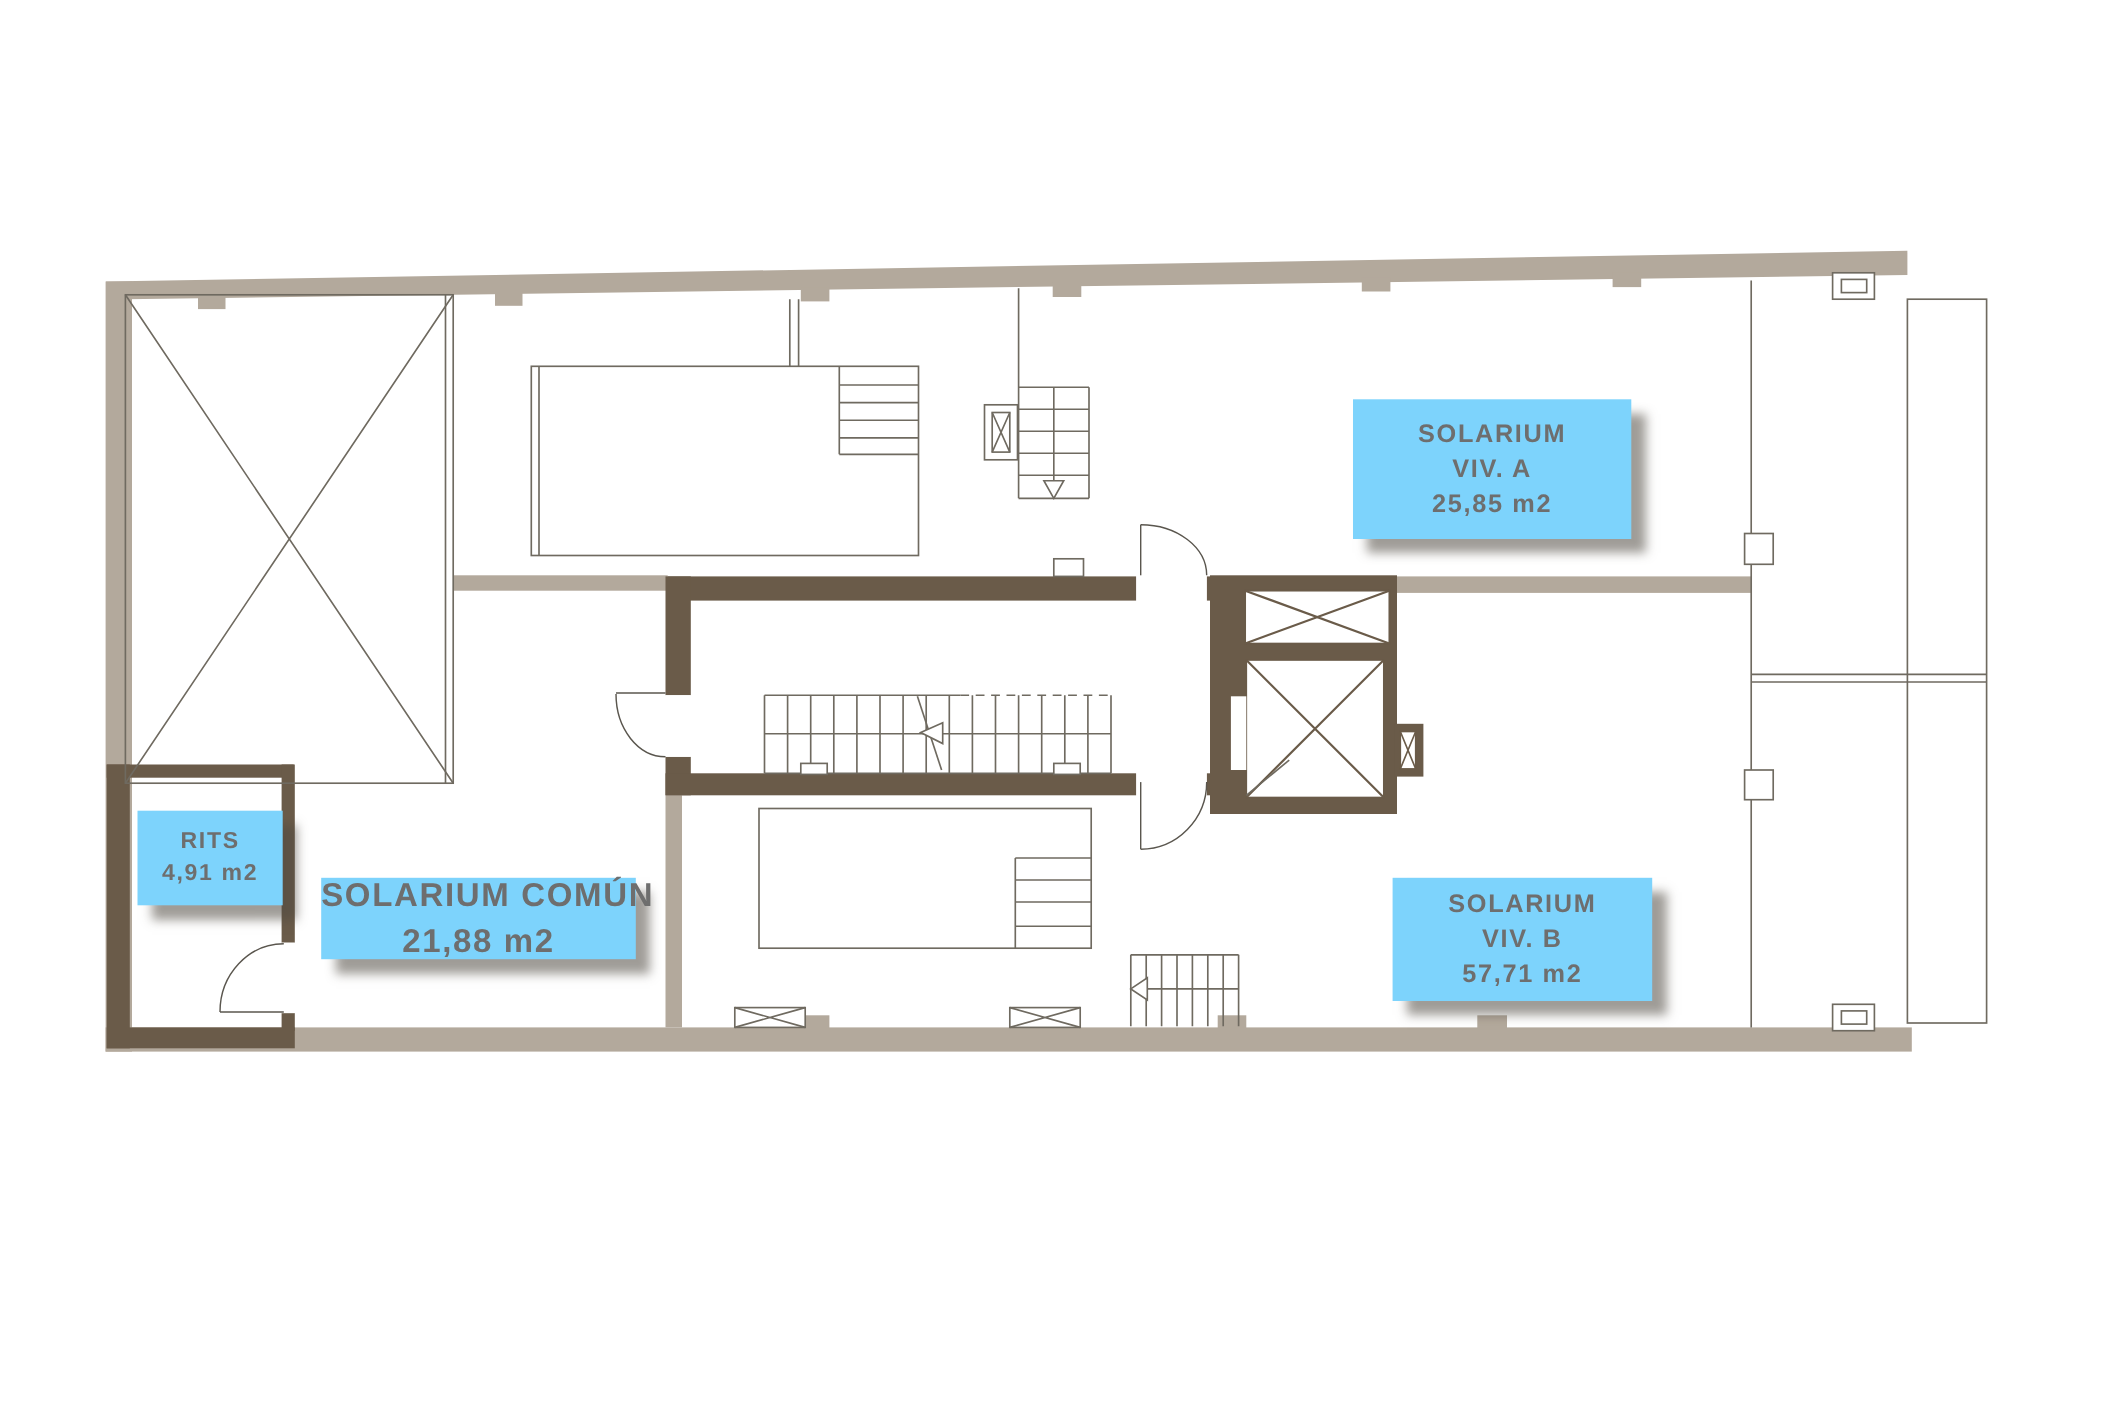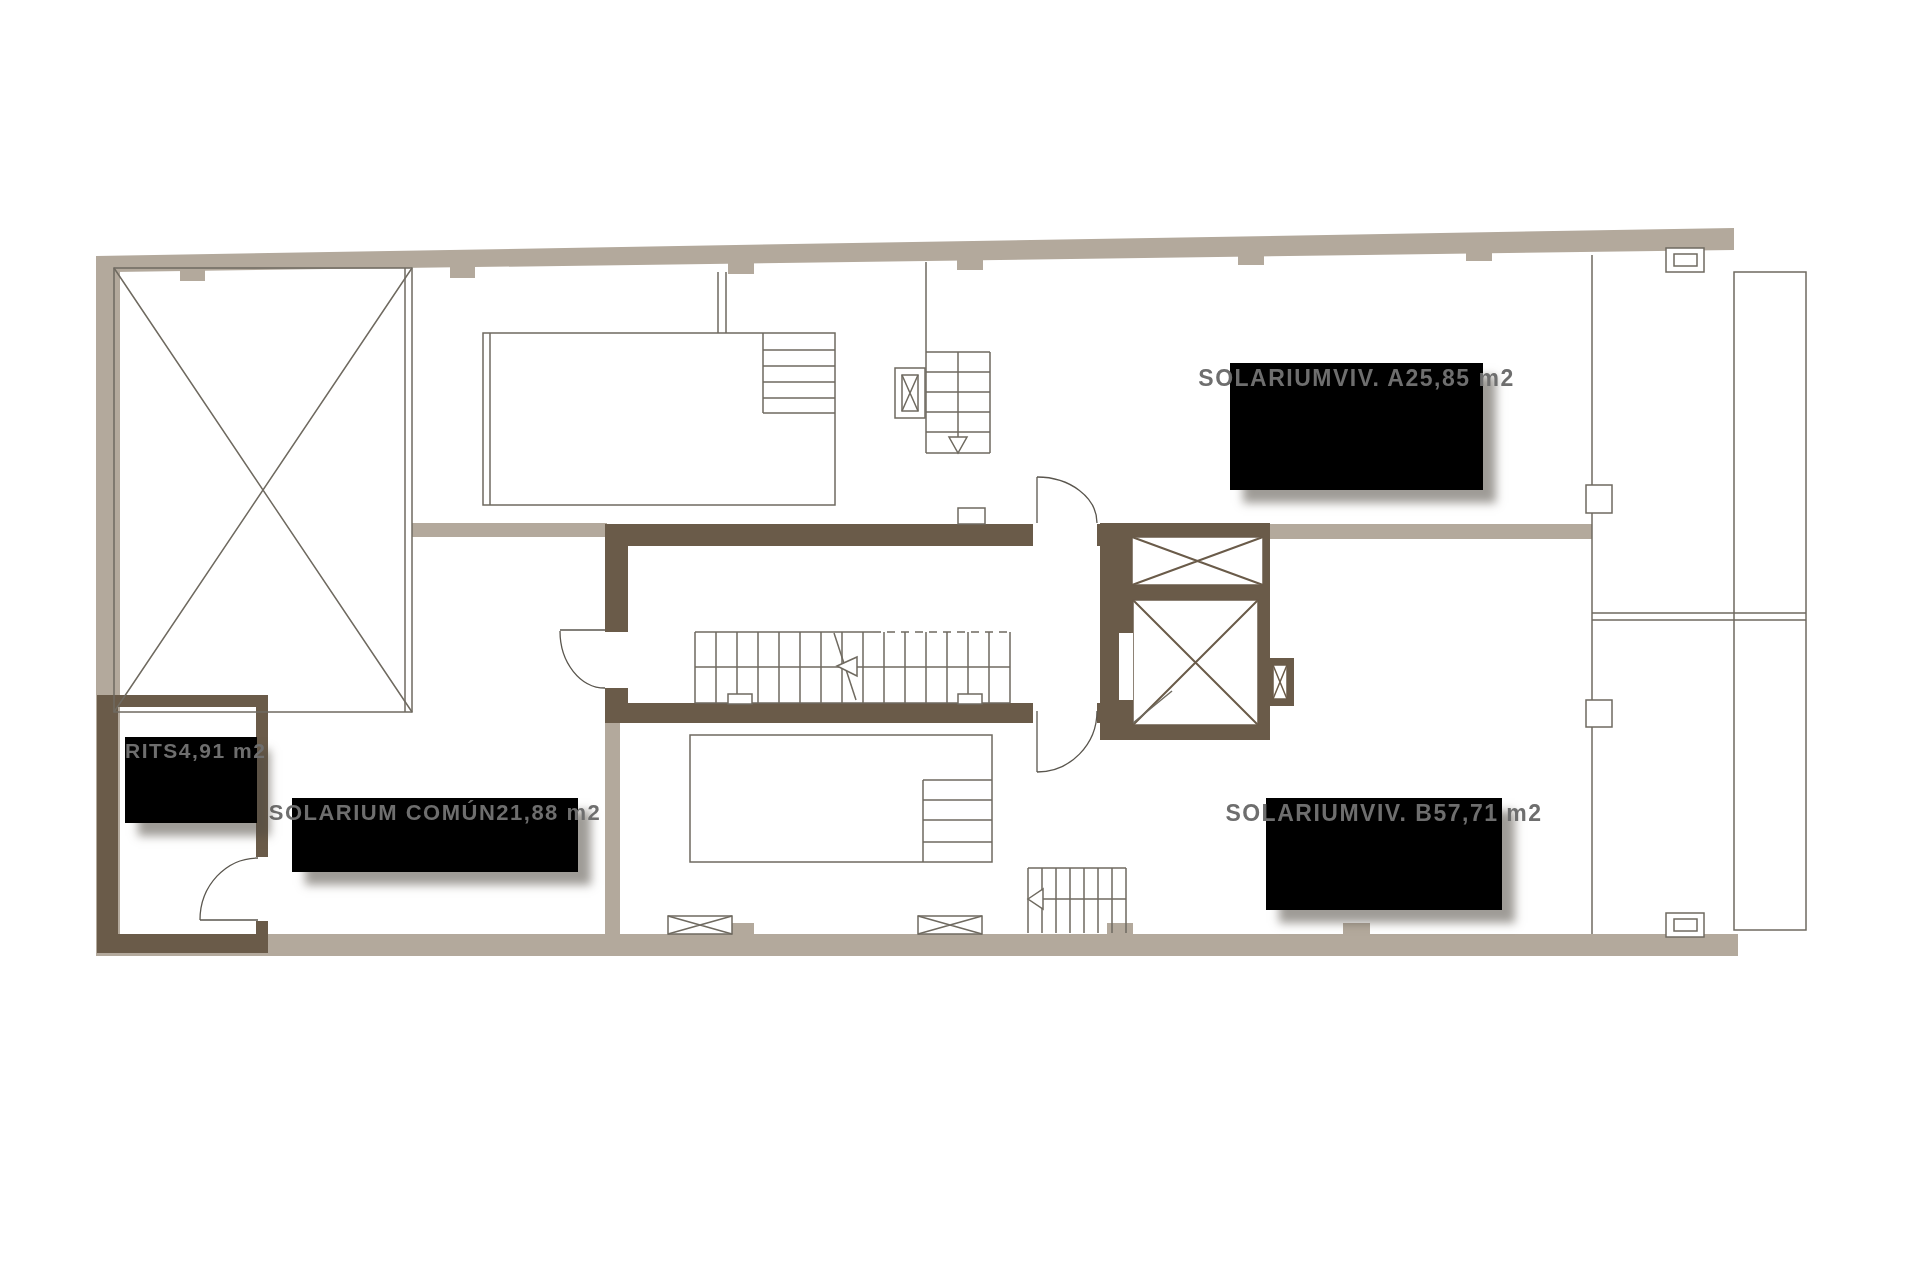--- a/index.html
+++ b/index.html
@@ -13,36 +13,36 @@
   .plan{
     position:relative;
     width:1920px;height:1280px;
     background:var(--background);
     overflow:hidden;
     font-family:"Liberation Sans", sans-serif;
   }
   .plan svg{position:absolute;left:0;top:0;}
   .room-label{
     position:absolute;
-    background:#000000;
+    background:#7dd3fc;
     box-shadow:13px 13px 9px rgba(80,74,66,0.55);
     color:var(--label-text);
     font-weight:bold;
     text-align:center;
     letter-spacing:1.5px;
     display:flex;
-    flex-direction:row;
+    flex-direction:column;
     justify-content:center;
     line-height:1.38;
   }
   .room-label span{display:block;white-space:nowrap;}
   .lbl-a   {left:1230px;top:363px;width:253px;height:127px;font-size:23px;}
   .lbl-b   {left:1266px;top:798px;width:236px;height:112px;font-size:23px;}
-  .lbl-com {left:292px; top:798px;width:286px;height:74px; font-size:22px;}
-  .lbl-rits{left:125px; top:737px;width:132px;height:86px; font-size:21px;justify-content:space-between;}
+  .lbl-com {left:292px; top:798px;width:286px;height:74px; font-size:30px;}
+  .lbl-rits{left:125px; top:737px;width:132px;height:86px; font-size:21px;}
 </style>
 </head>
 <body>
 
 <div class="plan">
 
 <svg width="1920" height="1280" viewBox="0 0 1920 1280">
 
   <g fill="var(--wall-light)" stroke="none">
     <polygon points="96,256 1734,228 1734,250 114,272"></polygon>

